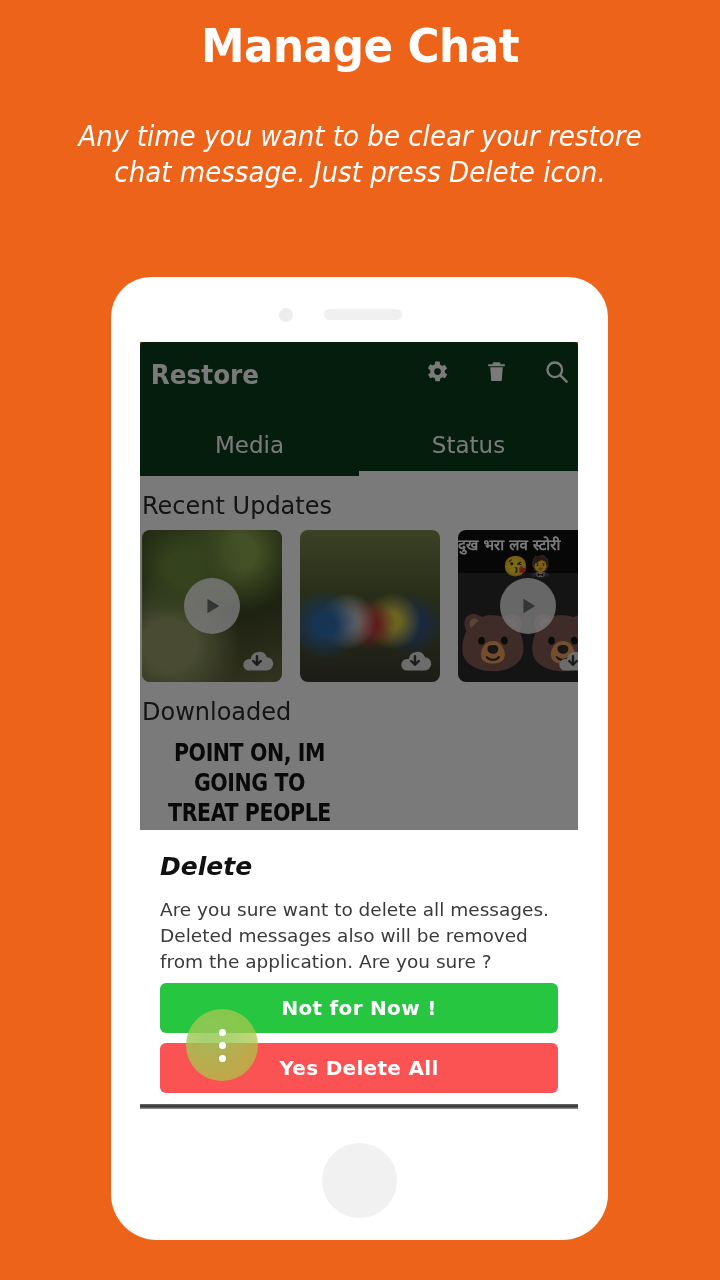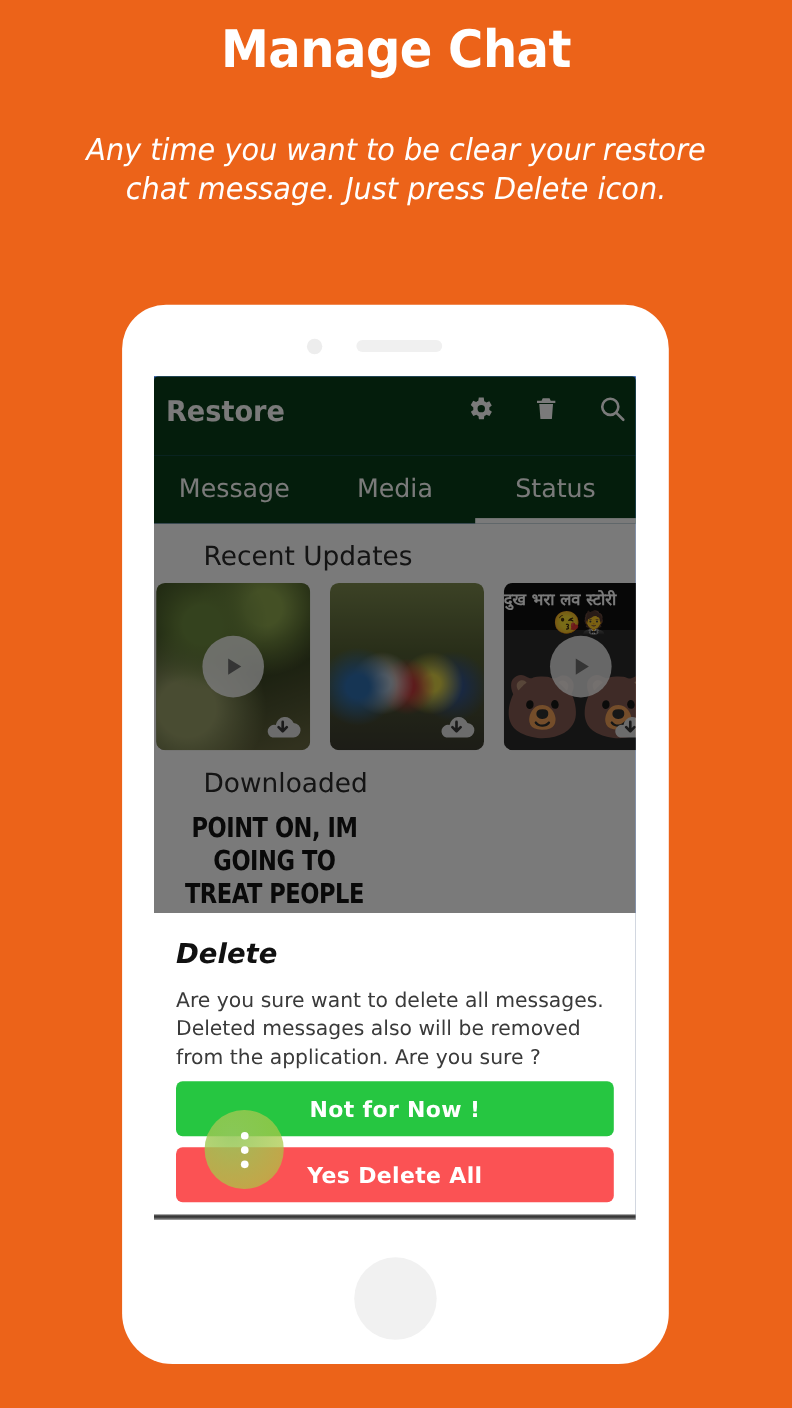--- a/index.html
+++ b/index.html
@@ -60,21 +60,21 @@
     width:75px; height:75px; border-radius:50%;
     background:#f1f1f1;
   }
 
   
   .screen{
     position:absolute;
     left:29px; top:65px;
     width:438px; height:767px;
     overflow:hidden;
-    background:#3b82f6;
+    background:#eab308;
   }
 
   
   .app{
     position:absolute; inset:0;
     overflow:hidden;
   }
 
   .appbar{
     position:absolute; top:0; left:0; right:0;
@@ -118,21 +118,20 @@
 
   .content{
     position:absolute; top:134px; left:0; right:0; bottom:0;
     background:#ffffff;
   }
   .section-label{
     padding:16px 0 10px 2px;
     font-size:24px;
     color:#2b2b2b;
     font-family:"DejaVu Sans", sans-serif;
-    margin-left:43px;
   }
   .thumb-row{
     display:flex; gap:18px;
     padding-left:2px;
   }
   .thumb{
     position:relative;
     width:140px; height:152px;
     border-radius:8px;
     overflow:hidden;
@@ -317,23 +316,20 @@
           <span>
             <svg width="27" height="27" viewBox="0 0 24 24" fill="none" stroke="#ffffff" stroke-width="2.1">
               <circle cx="10.5" cy="10.5" r="6.5"></circle>
               <line x1="15.4" y1="15.4" x2="21" y2="21" stroke-linecap="round"></line>
             </svg>
           </span>
         </div>
       </div>
 
       <div class="tabs">
-        <div class="tab">
-            <span>Message</span>
-          </div>
         <div class="tab">
             <span>Media</span>
           </div>
         <div class="tab active">
             <span>Status</span>
           </div>
       </div>
 
       <div class="content">
 

